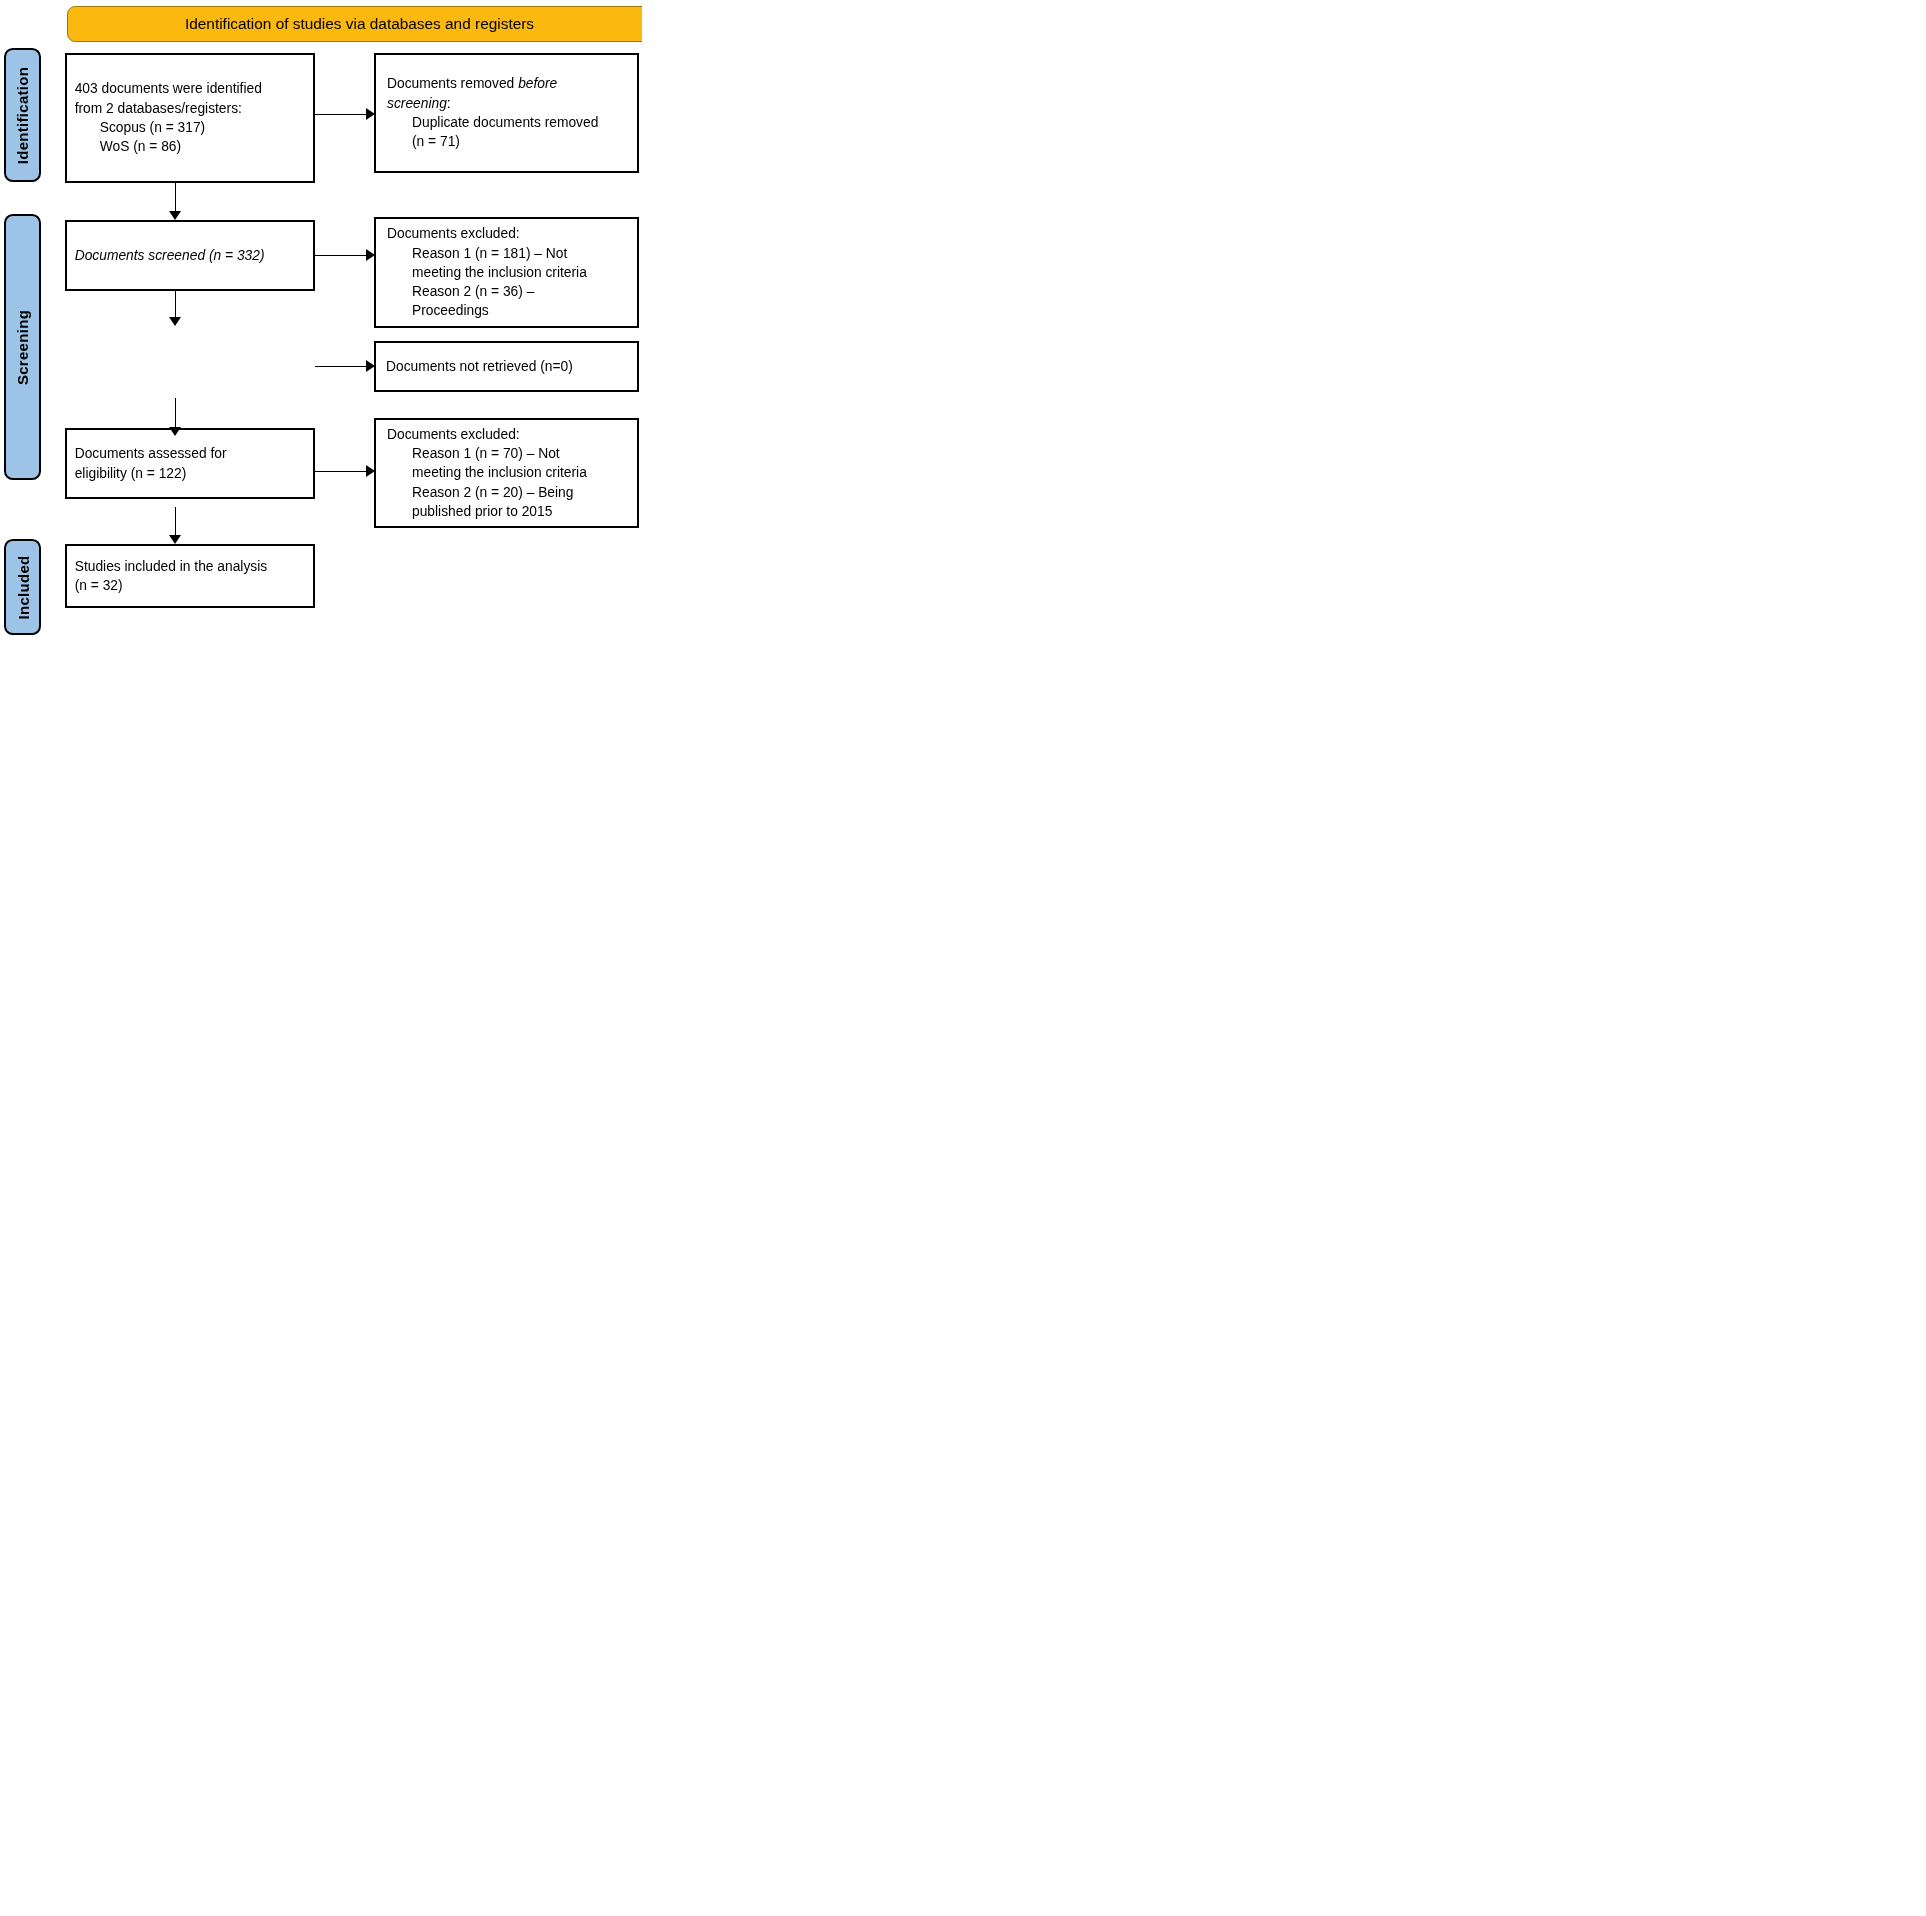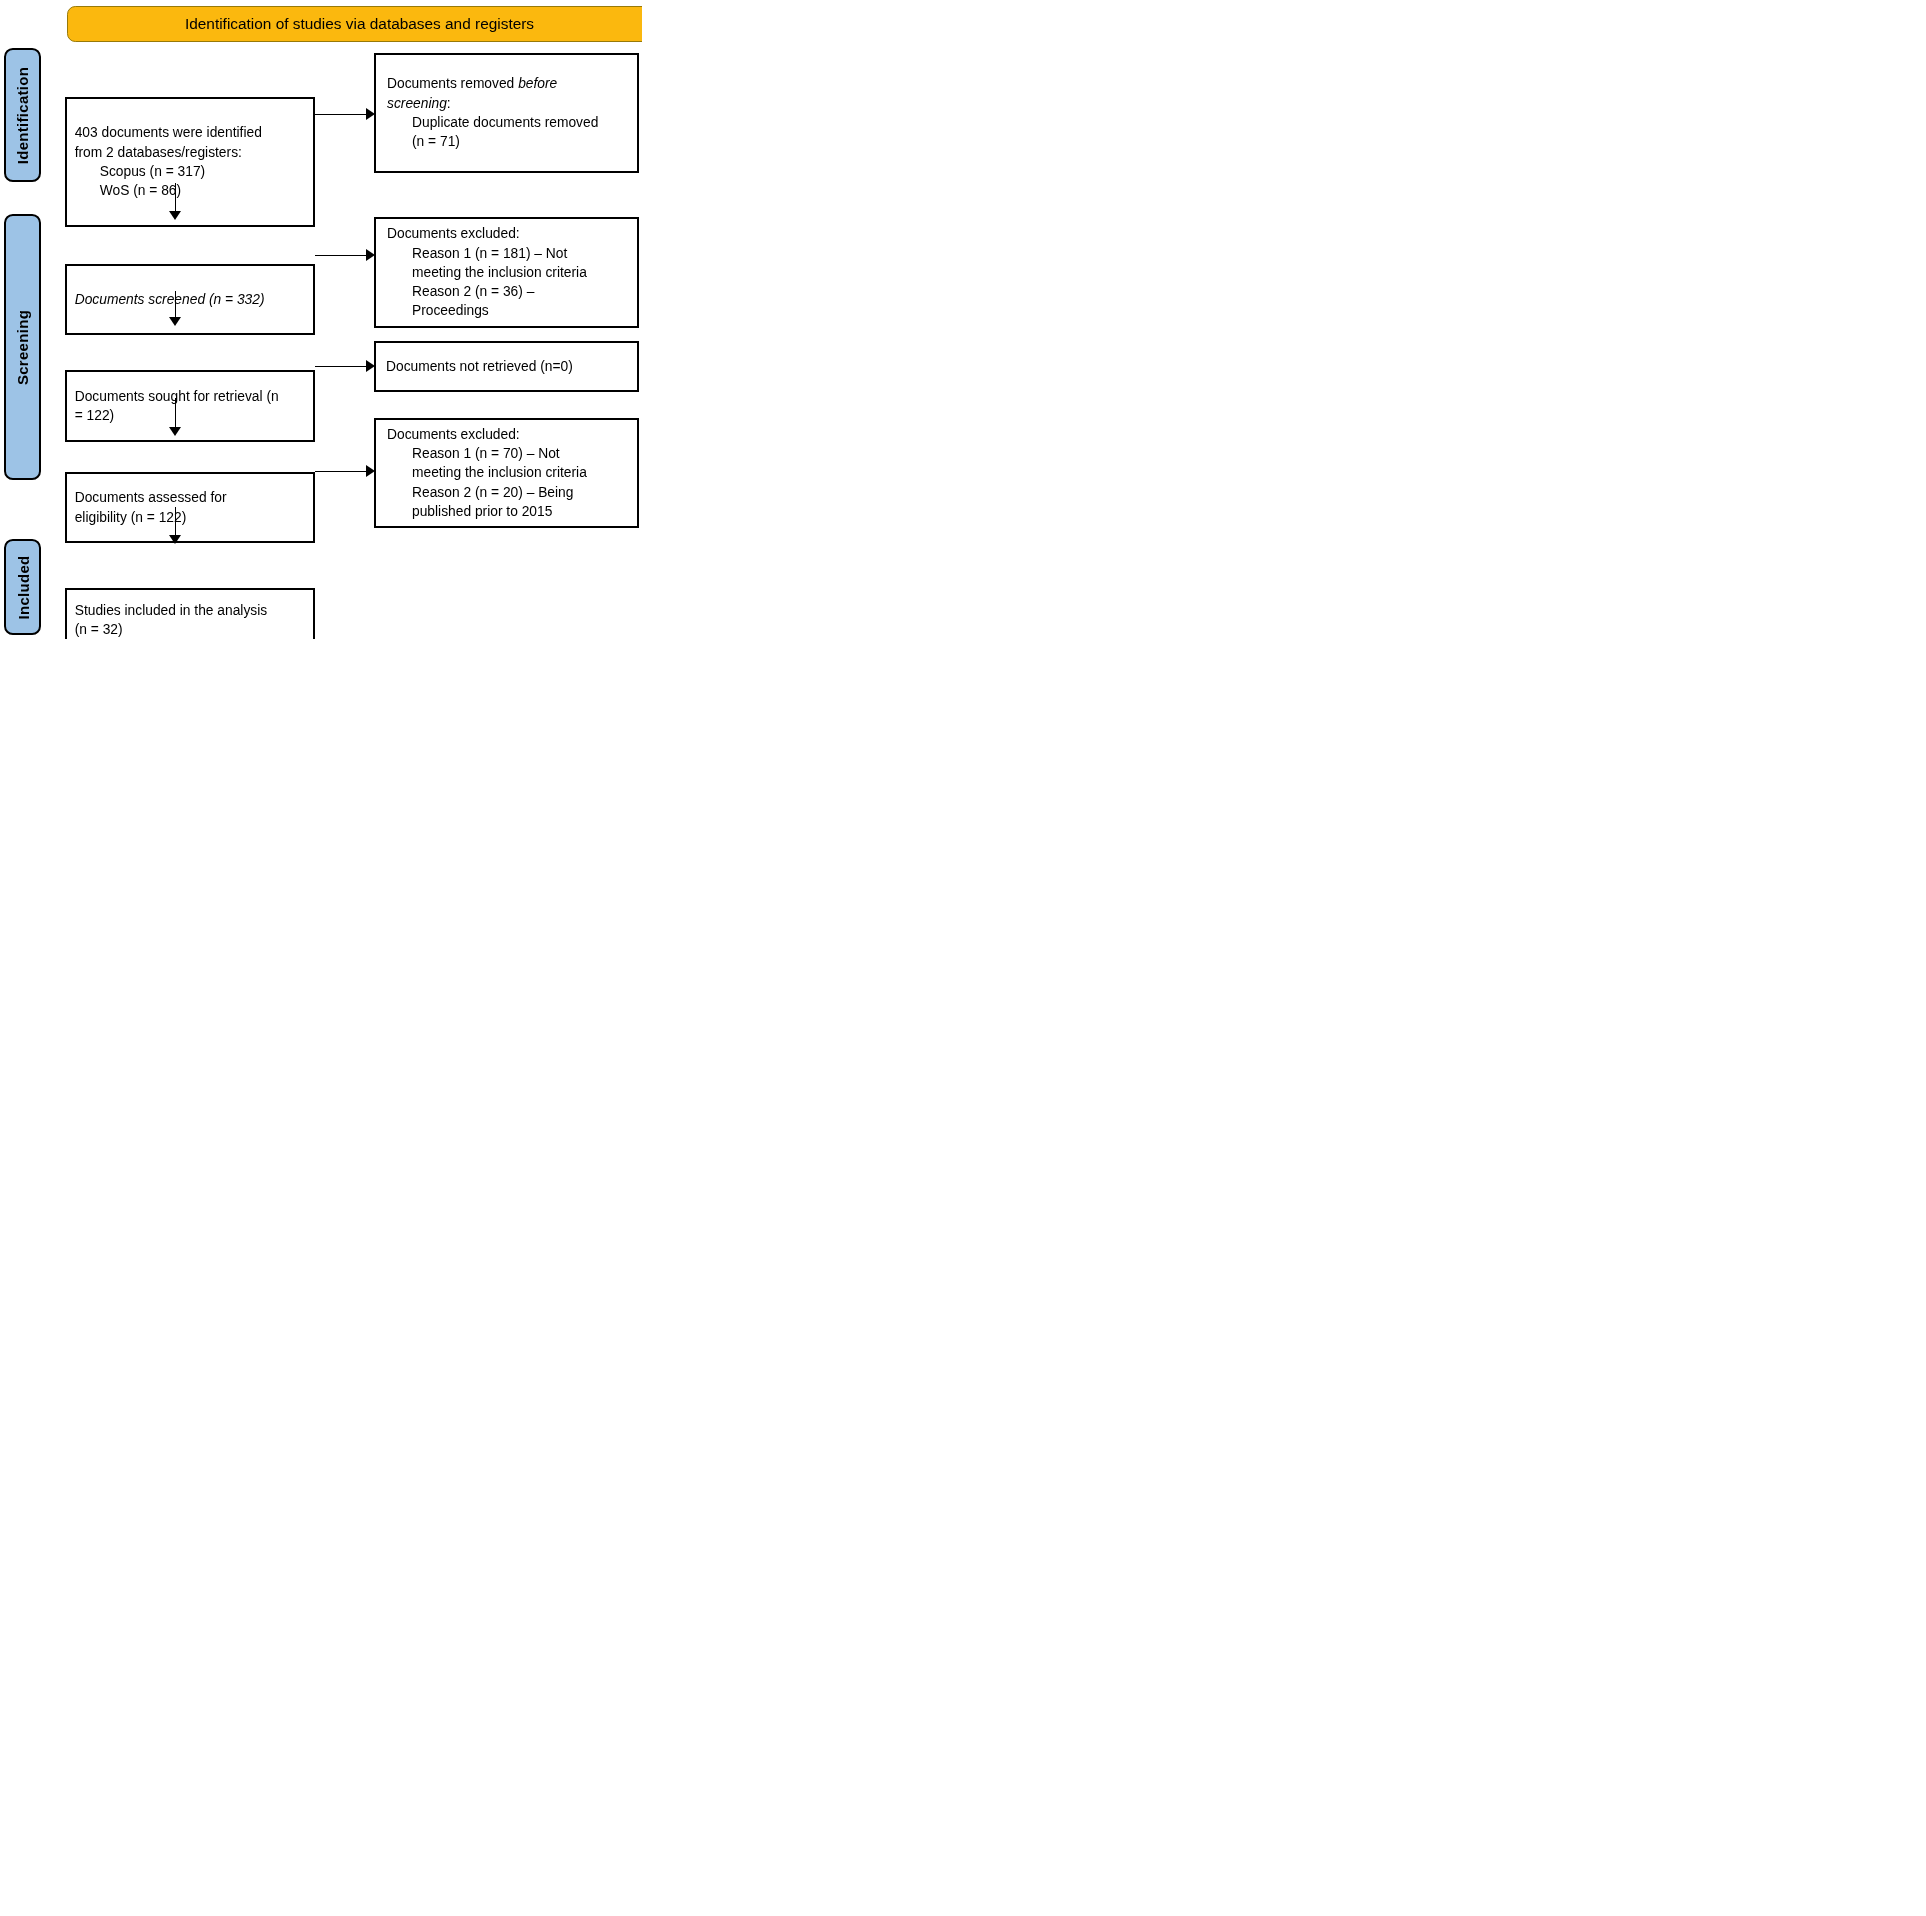--- a/index.html
+++ b/index.html
@@ -37,21 +37,21 @@
   .stage-included{top:539px;height:96px;}
 
   
   .box{
     position:absolute;background:var(--box-bg,#fff);
     border:2.2px solid var(--box-border,#000);box-sizing:border-box;
     display:flex;flex-direction:column;justify-content:center;
     padding:3.3px 7.2px 3.3px 7.7px;
     font-size:13.8px;line-height:1.4;
   }
-  .lbox{left:65px;width:250px;margin-top:44px;}
+  .lbox{left:65px;width:250px;}
   .rbox{left:374px;width:265px;padding-left:11px;}
   .l1{top:53px;height:130px;}
   .l2{top:220px;height:71px;font-style:italic;}
   .l3{top:326px;height:72px;}
   .l4{top:428px;height:71px;}
   .l5{top:544px;height:64px;}
   .r1{top:53px;height:120px;}
   .r2{top:217px;height:111px;}
   .r3{top:341px;height:51px;padding-left:10px;}
   .r4{top:418px;height:110px;}
@@ -101,24 +101,20 @@
     <div class="line">403 documents were identified</div>
     <div class="line">from 2 databases/registers:</div>
     <div class="line indent">Scopus (n = 317)</div>
     <div class="line indent">WoS (n = 86)</div>
   </div>
 
   <div class="box lbox l2">
     <div class="line">Documents screened (n = 332)</div>
   </div>
 
-  <div class="box lbox l3">
-    <div class="line">Documents sought for retrieval (n</div>
-    <div class="line">= 122)</div>
-  </div>
 
   <div class="box lbox l4">
     <div class="line">Documents assessed for</div>
     <div class="line">eligibility (n = 122)</div>
   </div>
 
   <div class="box lbox l5">
     <div class="line">Studies included in the analysis</div>
     <div class="line">(n = 32)</div>
   </div>

